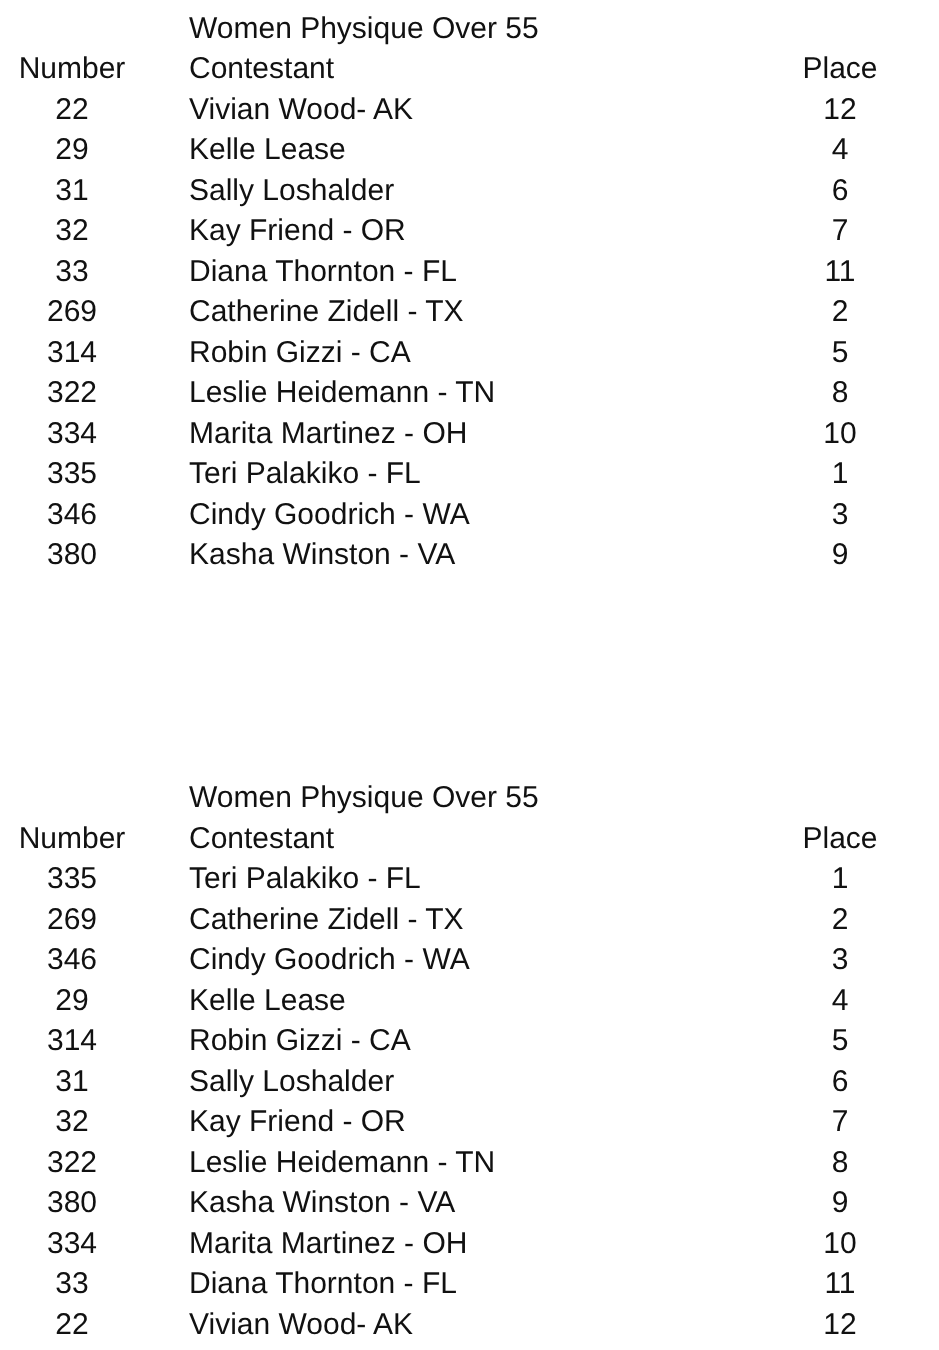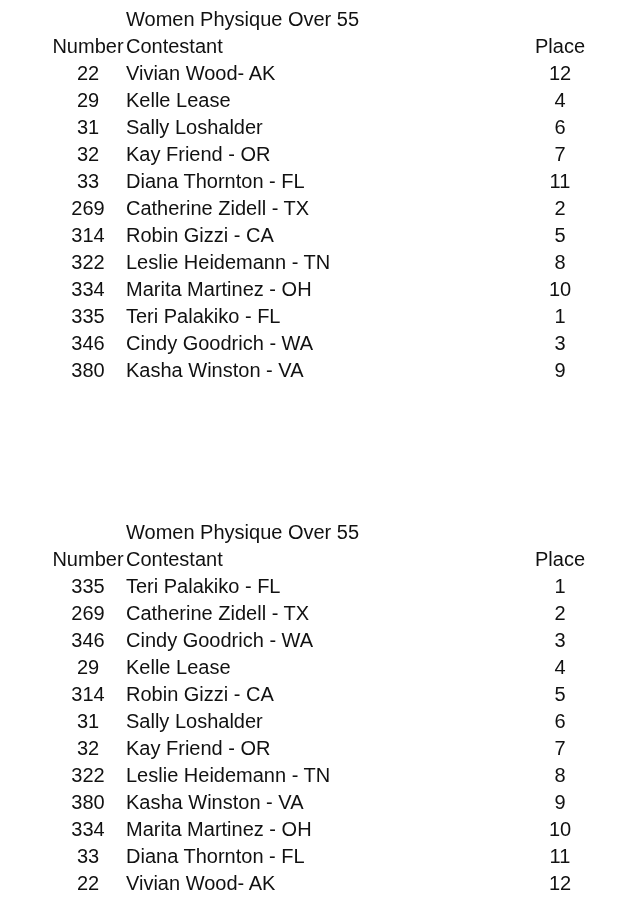--- a/index.html
+++ b/index.html
@@ -1,20 +1,20 @@
 <!DOCTYPE html>
 <html><head>
 <meta charset="utf-8">
 <style>
   html, body { margin:0; padding:0; background:#fff; }
   body { width:626px; height:900px; position:relative; overflow:hidden;
          font-family:"Liberation Sans", sans-serif; font-size:20px; color:#111; }
   .table { position:absolute; left:0; width:626px; }
   .row { position:relative; height:27px; line-height:27px;padding-left:46px; }
-  .num { position:absolute; left:0; width:96px; text-align:center;margin-left:40px; }
+  .num { position:absolute; left:0; width:96px; text-align:center; }
   .name { position:absolute; left:126px; white-space:nowrap; }
   .place { position:absolute; left:520px; width:80px; text-align:center; }
 </style>
 </head>
 <body>
 
 <div class="table" id="t0" style="top:6px;">
     <div class="row">
       <span class="name">Women Physique Over 55</span>
     </div>

